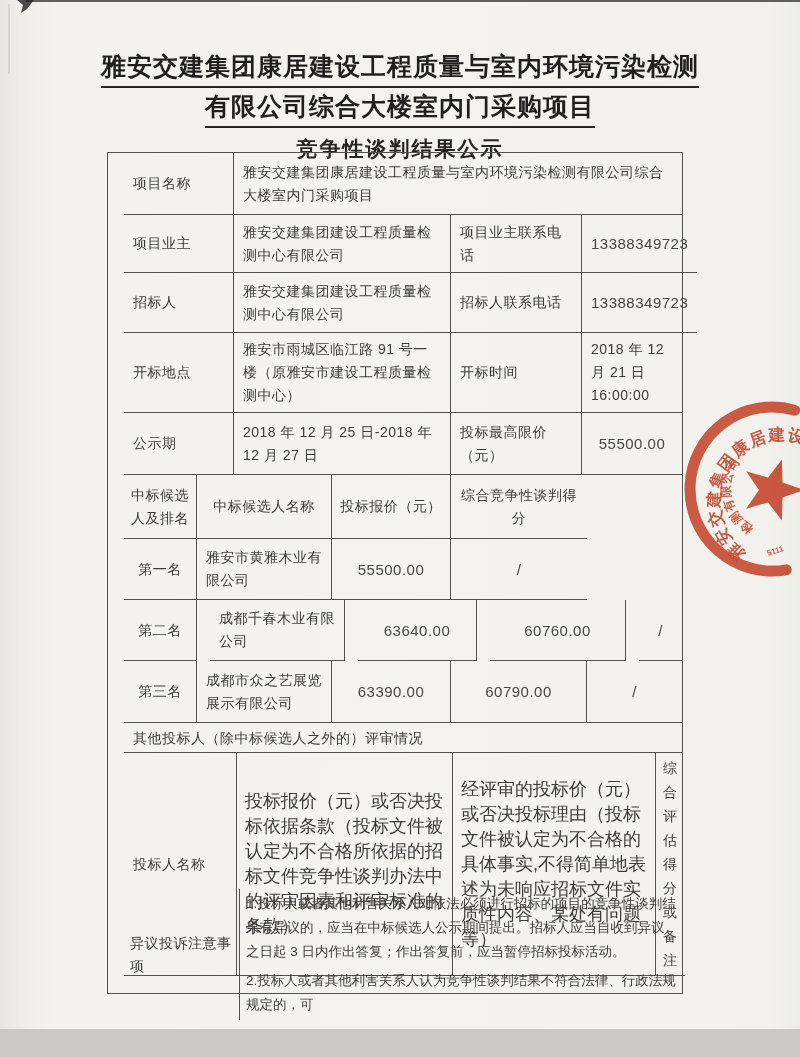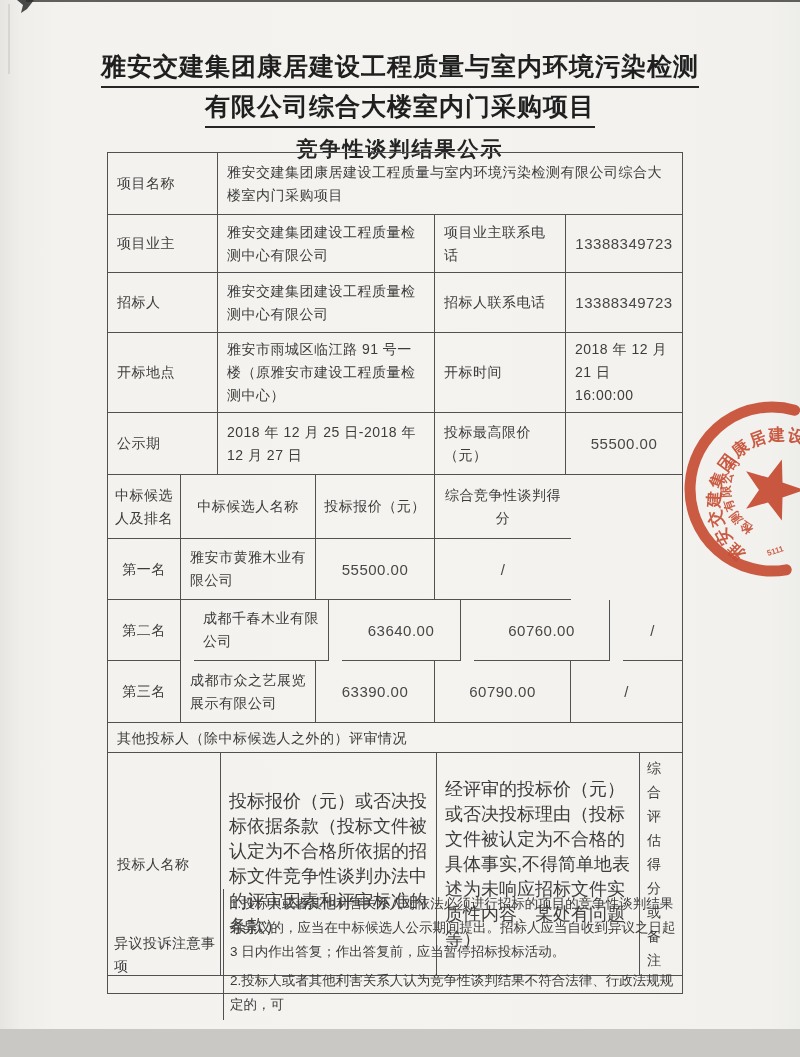--- a/index.html
+++ b/index.html
@@ -16,21 +16,21 @@
   
   .scan-topline{position:absolute;left:26px;right:0;top:0;height:2px;background:#2e2e2e;opacity:.75;}
   .scan-corner{position:absolute;left:14px;top:0;width:30px;height:14px;}
   .scan-crease{position:absolute;left:8px;top:4px;width:2px;height:70px;background:#d7d6d2;}
   
   .titles{position:absolute;left:0;top:48px;width:100%;text-align:center;color:#1f1f1f;}
   .tline{font-size:25px;font-weight:bold;letter-spacing:1px;line-height:37px;}
   .tline span{display:inline-block;border-bottom:2px solid #262626;padding-bottom:1px;}
   .subtitle{margin-top:7px;font-size:21px;font-weight:bold;letter-spacing:2px;color:#242424;}
   
-  .tbl{position:absolute;left:107px;top:152px;width:576px;border:1px solid #515151;box-sizing:border-box;font-size:14px;}
+  .tbl{position:absolute;left:107px;top:152px;width:576px;border:1px solid #515151;box-sizing:border-box;font-size:14px;padding-left:16px;}
   .row{display:grid;box-sizing:border-box;}
   .row .c{
     box-sizing:border-box;display:flex;align-items:center;
     border-right:1px solid #515151;border-bottom:1px solid #515151;
     padding:3px 9px;line-height:23px;letter-spacing:.5px;color:#3c3c3c;
   }
   .row .c:last-child{border-right:none;}
   .row.last .c{border-bottom:none;}
   .c.ctr{justify-content:center;text-align:center;}
   .c.num{justify-content:center;text-align:center;font-size:15px;color:#474747;}

